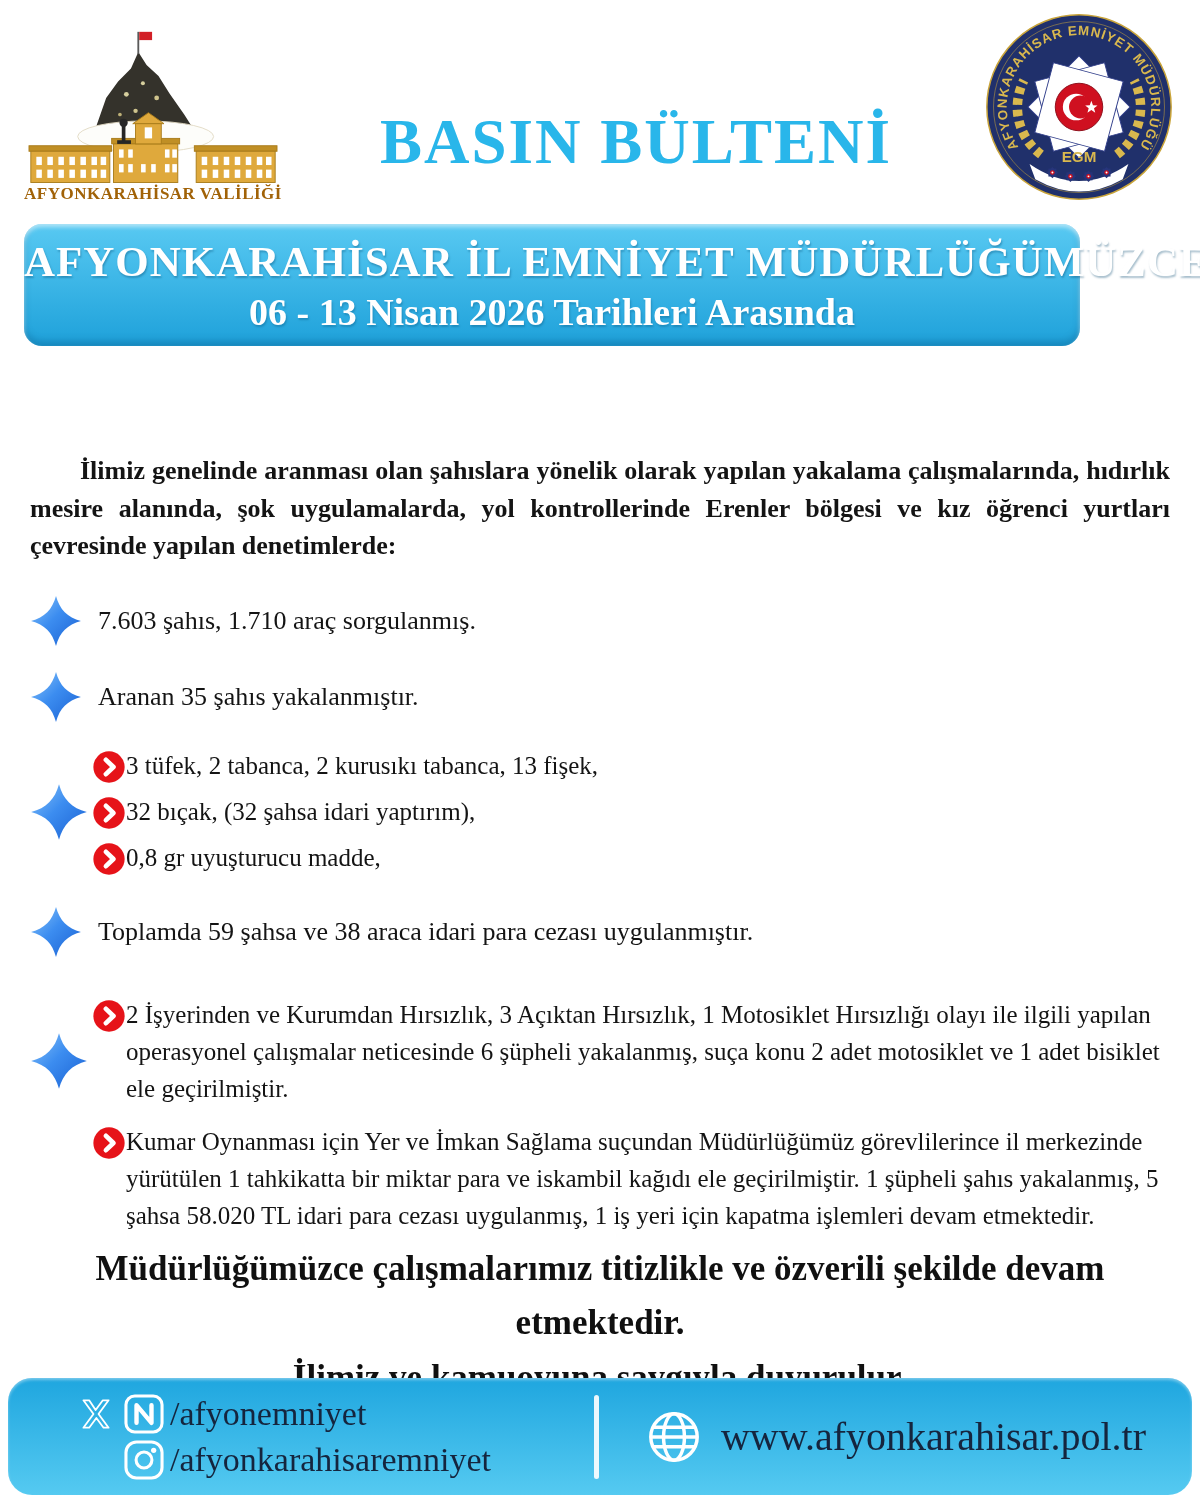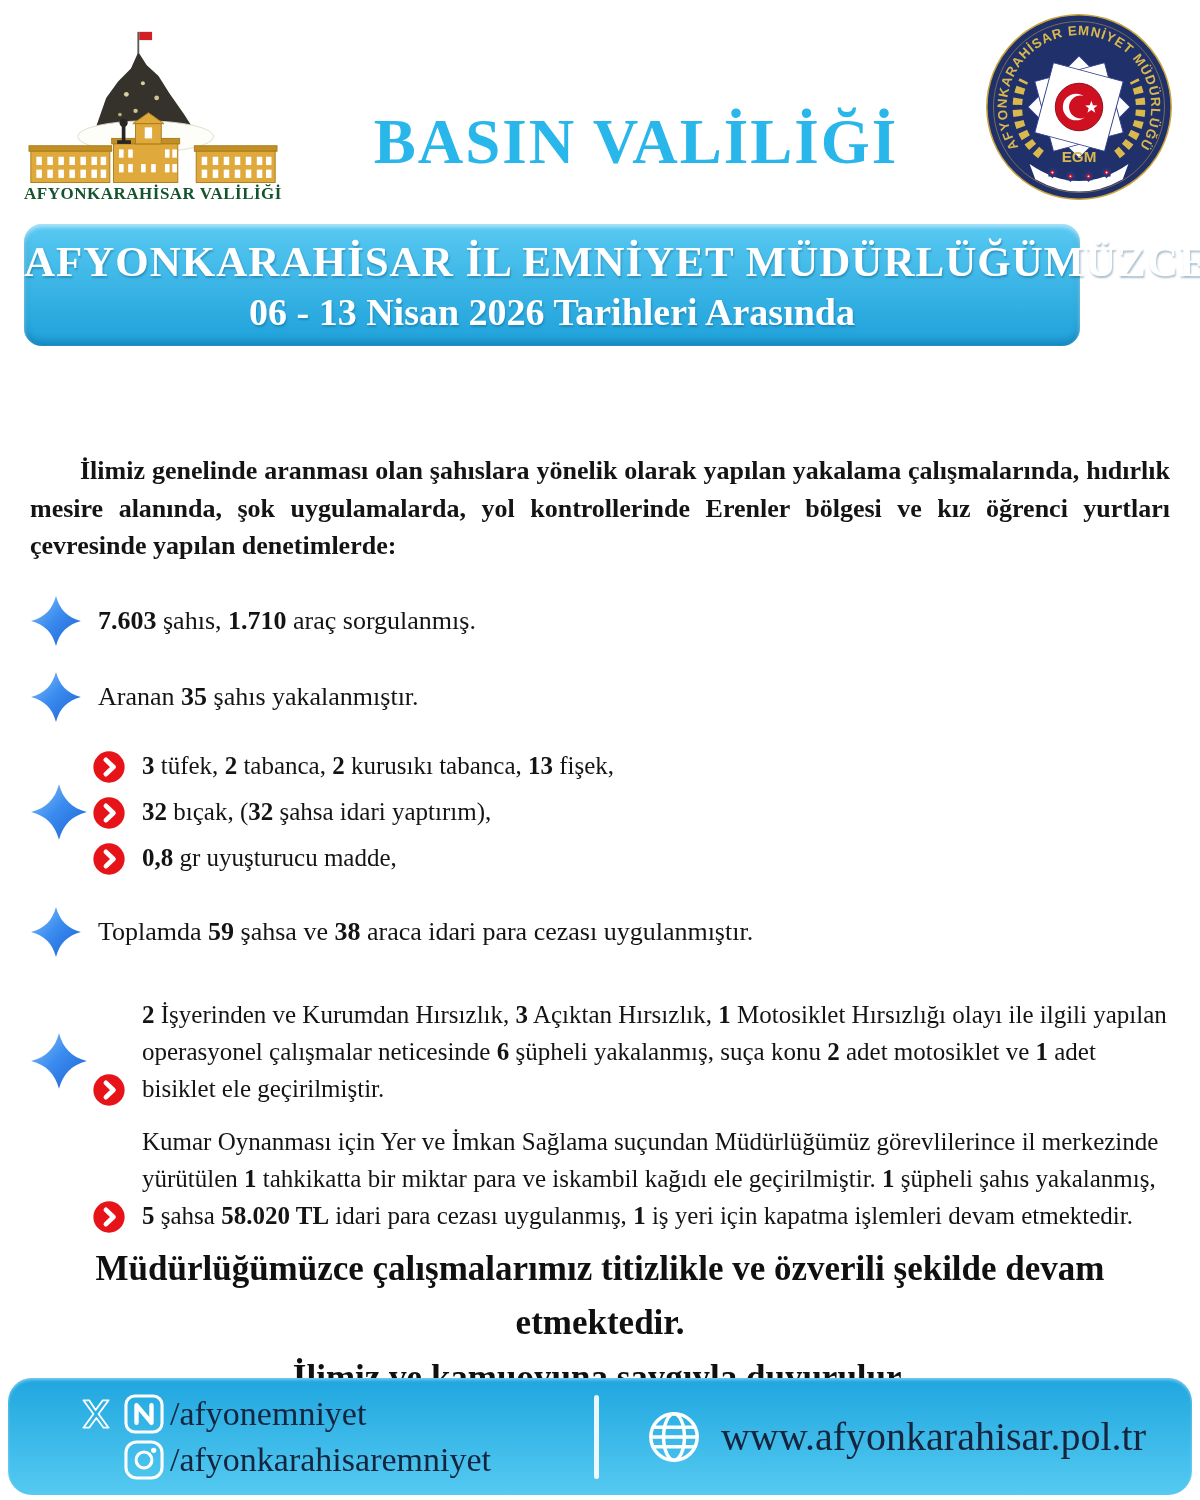--- a/index.html
+++ b/index.html
@@ -9,21 +9,21 @@
   }
   *{box-sizing:border-box;margin:0;padding:0;}
   html,body{background:#ffffff;}
   .page{
     position:relative;width:1200px;height:1500px;margin:0 auto;overflow:hidden;
     background:#ffffff;font-family:"Liberation Serif","DejaVu Serif",serif;color:var(--body_text);
   }
   
   .valilik{position:absolute;left:14px;top:30px;width:278px;text-align:center;}
   .valilik svg{width:262px;height:158px;display:block;margin:0 auto;}
-  .valilik-caption{font-size:17px;font-weight:bold;color:#14532d;letter-spacing:.5px;margin-top:-4px;}
+  .valilik-caption{font-size:17px;font-weight:bold;color:#a16207;letter-spacing:.5px;margin-top:-4px;}
   .page-title{
     position:absolute;left:292px;top:106px;width:688px;text-align:center;
     font-size:63px;font-weight:bold;color:var(--accent_blue);letter-spacing:2px;white-space:nowrap;
   }
   .emblem{position:absolute;right:26px;top:12px;width:190px;height:190px;}
   
   .banner{
     position:absolute;left:24px;top:224px;width:1056px;height:122px;border-radius:18px;
     background:linear-gradient(180deg,var(--banner_top),var(--banner_bottom));
     box-shadow:inset 0 3px 4px rgba(255,255,255,.55), inset 0 -5px 7px rgba(0,70,110,.28);
@@ -34,21 +34,21 @@
   
   .content{position:absolute;left:30px;top:452px;width:1140px;}
   .intro{font-size:26px;font-weight:bold;text-align:justify;text-indent:50px;line-height:1.45;}
   .item{display:flex;align-items:center;gap:16px;margin-top:24px;}
   .item .dia{width:52px;height:52px;flex:0 0 auto;}
   .item p{font-size:26px;}
   .item.first{margin-top:30px;}
   .group{display:flex;align-items:center;margin-top:24px;}
   .group .dia{width:58px;height:58px;flex:0 0 auto;margin-right:4px;}
   .subs{flex:1;min-width:0;}
-  .sub{display:flex;align-items:flex-end;gap:16px;margin-bottom:9px;}
+  .sub{display:flex;align-items:flex-start;gap:0;margin-bottom:9px;}
   .sub:last-child{margin-bottom:0;}
   .sub .rb{width:34px;height:34px;flex:0 0 auto;margin-top:3px;}
   .sub p{font-size:25px;line-height:1.48;}
   .group-cases{margin-top:38px;}
   .group-cases .dia{align-self:flex-start;margin-top:36px;}
   .group-cases .sub{margin-bottom:16px;}
   .closing{
     position:absolute;left:55px;right:55px;top:1242px;text-align:center;
     font-size:35px;font-weight:bold;line-height:1.55;color:#101010;
   }
@@ -62,21 +62,21 @@
   .footer-left{width:586px;display:flex;flex-direction:column;gap:2px;align-items:center;}
   .f-row{display:flex;align-items:center;width:470px;}
   .f-icons{width:100px;display:flex;justify-content:flex-end;align-items:center;gap:8px;flex:0 0 auto;}
   .f-row .handle{font-size:34px;margin-left:4px;white-space:nowrap;}
   .icon-x{width:36px;height:36px;}
   .icon-sq{width:44px;height:44px;}
   .f-divider{width:5px;height:84px;background:rgba(255,255,255,.9);border-radius:3px;flex:0 0 auto;}
   .footer-right{flex:1;display:flex;align-items:center;justify-content:center;gap:18px;}
   .icon-globe{width:58px;height:58px;}
   .website{font-size:40px;white-space:nowrap;}
-  b{font-weight:bold;}
+  b{font-weight:normal;}
 </style>
 </head>
 <body>
 
 <svg width="0" height="0" style="position:absolute" aria-hidden="true">
   <defs>
     <linearGradient id="gDia" x1="0" y1="0" x2="1" y2="1">
       <stop offset="0" stop-color="#8ac4f8"></stop>
       <stop offset="0.45" stop-color="#3c8df0"></stop>
       <stop offset="1" stop-color="#1a60d2"></stop>
@@ -164,21 +164,21 @@
 
       <g fill="#262626">
         <rect x="101" y="92" width="4" height="18"></rect>
         <circle cx="103" cy="89" r="4.5"></circle>
         <rect x="96" y="108" width="15" height="4"></rect>
       </g>
     </svg>
     <div class="valilik-caption">AFYONKARAHİSAR VALİLİĞİ</div>
   </div>
 
-  <div class="page-title">BASIN VALİLİĞİ</div>
+  <div class="page-title">BASIN BÜLTENİ</div>
 
   <svg class="emblem" viewBox="0 0 200 200">
     <circle cx="100" cy="100" r="97" fill="#20306b"></circle>
     <circle cx="100" cy="100" r="97" fill="none" stroke="#c9a43a" stroke-width="1.6"></circle>
     <circle cx="100" cy="100" r="90" fill="none" stroke="#c9a43a" stroke-width="1" opacity=".55"></circle>
 
     <g stroke="#d9b84e" fill="none">
       <path d="M 60,150 A 62,62 0 0 1 42,72" stroke-width="10" stroke-dasharray="7 5"></path>
       <path d="M 140,150 A 62,62 0 0 0 158,72" stroke-width="10" stroke-dasharray="7 5"></path>
     </g>

